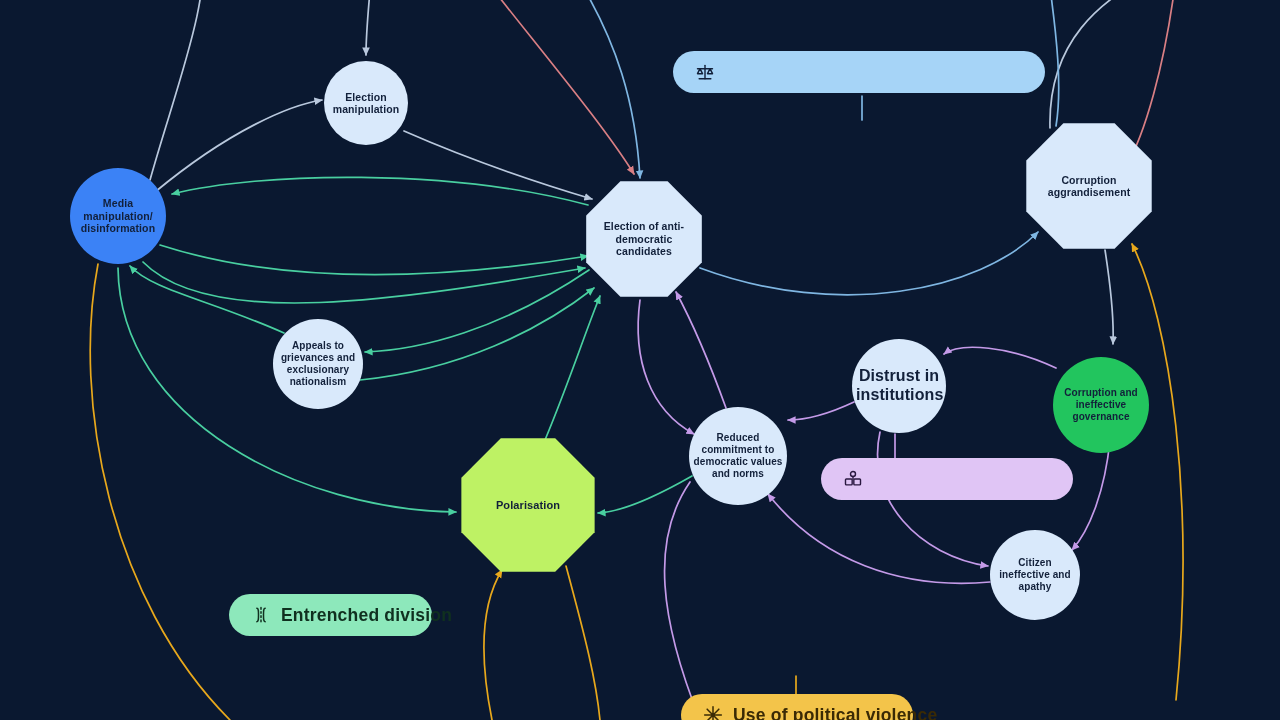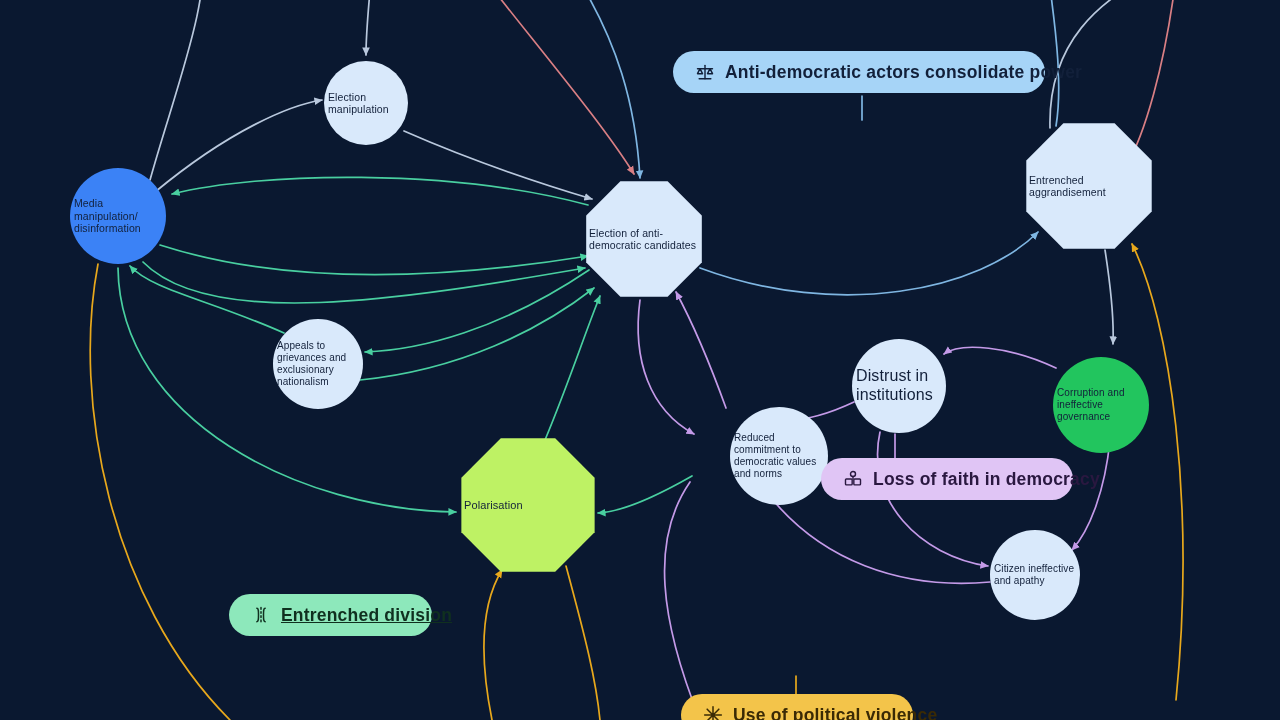--- a/index.html
+++ b/index.html
@@ -1,21 +1,21 @@
 <!DOCTYPE html>
 <html><head>
 <meta charset="utf-8">
 <style>
   html,body{margin:0;padding:0;background:#0a1830;}
   body{width:1280px;height:720px;overflow:hidden;font-family:"Liberation Sans",sans-serif;}
   #stage{position:relative;width:1280px;height:720px;background:#0a1830;}
   svg#edges{position:absolute;left:0;top:0;width:1280px;height:720px;}
 
   .node{position:absolute;background:#d9e9fb;color:#12203a;display:flex;align-items:center;
-        justify-content:center;text-align:left;font-weight:400;line-height:1.18;
+        justify-content:center;text-align:center;font-weight:700;line-height:1.18;
         letter-spacing:.1px;box-sizing:border-box;padding:4px;}
   .node.circle{border-radius:50%;}
   .node.oct{clip-path:polygon(30% 1%,70% 1%,99% 30%,99% 70%,70% 99%,30% 99%,1% 70%,1% 30%);}
   .node span{display:block;width:100%;}
 
   .pill{position:absolute;display:flex;align-items:center;gap:10px;border-radius:999px;
         padding:9px 22px;font-size:17.5px;font-weight:700;box-sizing:border-box;
         letter-spacing:.2px;white-space:nowrap;}
   .pill .glyph{display:inline-flex;align-items:center;justify-content:center;width:20px;height:20px;flex:0 0 20px;}
   .pill .glyph svg{width:20px;height:20px;display:block;}
@@ -96,26 +96,26 @@
       <div class="node circle" style="left: 70px; top: 168px; width: 96px; height: 96px; font-size: 10.5px; background: #3b82f6; color: rgb(18, 32, 58);">
         <span>Media manipulation/ disinformation</span>
       </div>
       <div class="node circle" style="left: 324px; top: 61px; width: 84px; height: 84px; font-size: 10.5px; background: rgb(217, 233, 251); color: rgb(18, 32, 58);">
         <span>Election manipulation</span>
       </div>
       <div class="node oct" style="left: 585px; top: 180px; width: 118px; height: 118px; font-size: 10.5px; background: rgb(217, 233, 251); color: rgb(18, 32, 58);">
         <span>Election of anti-democratic candidates</span>
       </div>
       <div class="node oct" style="left: 1025px; top: 122px; width: 128px; height: 128px; font-size: 10.5px; background: rgb(217, 233, 251); color: rgb(18, 32, 58);">
-        <span>Entrenched aggrandisement</span>
+        <span>Corruption aggrandisement</span>
       </div>
       <div class="node circle" style="left: 273px; top: 319px; width: 90px; height: 90px; font-size: 10px; background: rgb(217, 233, 251); color: rgb(18, 32, 58);">
         <span>Appeals to grievances and exclusionary nationalism</span>
       </div>
-      <div class="node circle" style="left: 689px; top: 407px; width: 98px; height: 98px; font-size: 10px; background: rgb(217, 233, 251); color: rgb(18, 32, 58); margin-left: 41px;">
+      <div class="node circle" style="left: 689px; top: 407px; width: 98px; height: 98px; font-size: 10px; background: rgb(217, 233, 251); color: rgb(18, 32, 58);">
         <span>Reduced commitment to democratic values and norms</span>
       </div>
       <div class="node circle" style="left: 852px; top: 339px; width: 94px; height: 94px; font-size: 16px; background: rgb(217, 233, 251); color: rgb(18, 32, 58);">
         <span>Distrust in institutions</span>
       </div>
       <div class="node circle" style="left: 1053px; top: 357px; width: 96px; height: 96px; font-size: 10px; background: #22c55e; color: rgb(18, 32, 58);">
         <span>Corruption and ineffective governance</span>
       </div>
       <div class="node circle" style="left: 990px; top: 530px; width: 90px; height: 90px; font-size: 10px; background: rgb(217, 233, 251); color: rgb(18, 32, 58);">
         <span>Citizen ineffective and apathy</span>
@@ -129,34 +129,32 @@
       <div class="pill" style="left: 673px; top: 51px; width: 372px; height: 42px; background: rgb(166, 212, 247); color: rgb(18, 32, 58);">
         <span class="glyph">
           <svg viewBox="0 0 24 24" fill="none" stroke="#12203a" stroke-width="1.7" stroke-linecap="round" stroke-linejoin="round">
             <path d="M12 4v16"></path>
             <path d="M5 20h14"></path>
             <path d="M3 8h18"></path>
             <path d="M6 8l-3 6h6z"></path>
             <path d="M18 8l-3 6h6z"></path>
           </svg>
         </span>
-        <span>Anti-democratic actors consolidate power</span>
       </div>
       <div class="pill" style="left: 821px; top: 458px; width: 252px; height: 42px; background: rgb(224, 197, 245); color: rgb(42, 24, 64);">
         <span class="glyph">
           <svg viewBox="0 0 24 24" fill="none" stroke="#2a1840" stroke-width="1.7" stroke-linecap="round" stroke-linejoin="round">
             <rect x="3" y="12" width="8" height="7" rx="1"></rect>
             <rect x="13" y="12" width="8" height="7" rx="1"></rect>
             <circle cx="12" cy="6" r="3"></circle>
             <path d="M12 9v3"></path>
           </svg>
         </span>
-        <span>Loss of faith in democracy</span>
       </div>
-      <div class="pill" style="left: 229px; top: 594px; width: 203px; height: 42px; background: rgb(141, 232, 187); color: rgb(16, 48, 31); text-decoration: underline;">
+      <div class="pill" style="left: 229px; top: 594px; width: 203px; height: 42px; background: rgb(141, 232, 187); color: rgb(16, 48, 31);">
         <span class="glyph">
           <svg viewBox="0 0 24 24" fill="none" stroke="#10301f" stroke-width="1.8" stroke-linecap="round" stroke-linejoin="round">
             <path d="M7 4c2 0 2 3 2 8s0 8-2 8"></path>
             <path d="M17 4c-2 0-2 3-2 8s0 8 2 8"></path>
             <path d="M12 3v2M12 8v2M12 13v2M12 18v2"></path>
           </svg>
         </span>
         <span>Entrenched division</span>
       </div>
       <div class="pill" style="left: 681px; top: 694px; width: 232px; height: 42px; background: rgb(243, 196, 74); color: rgb(58, 42, 5);">

